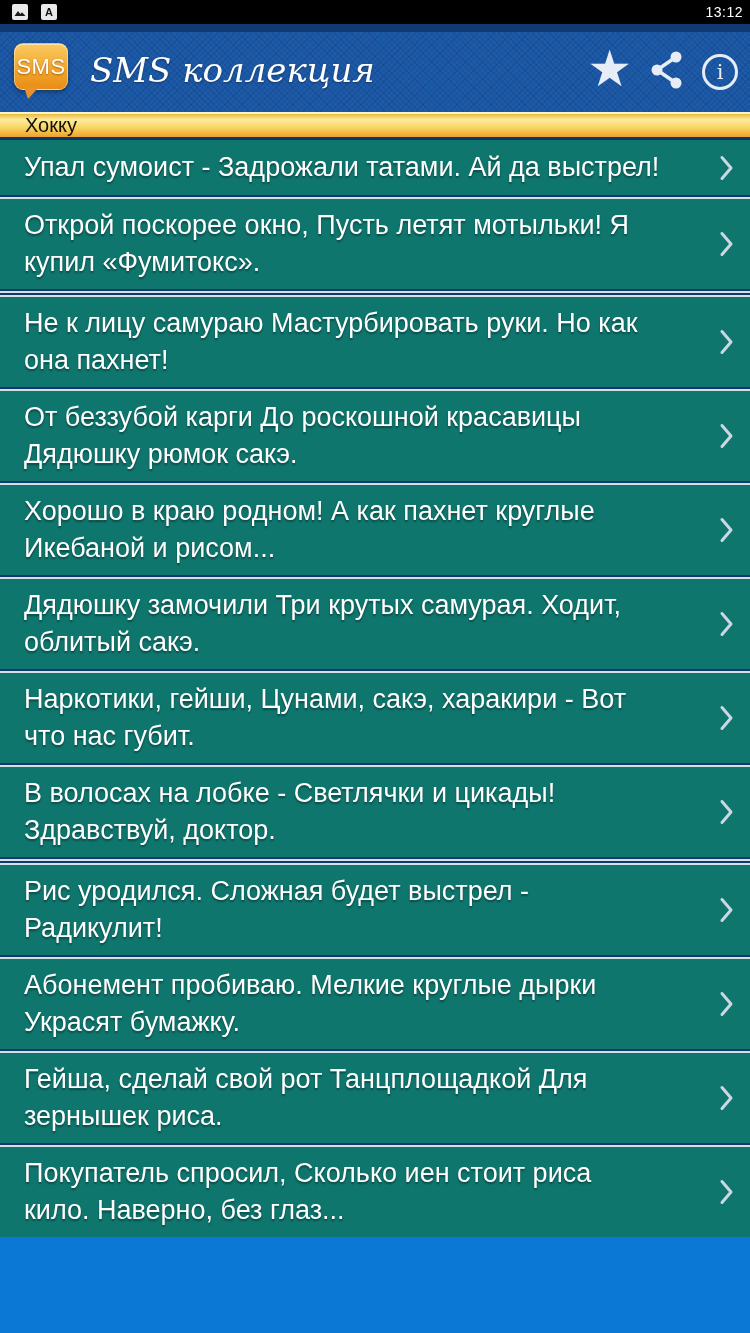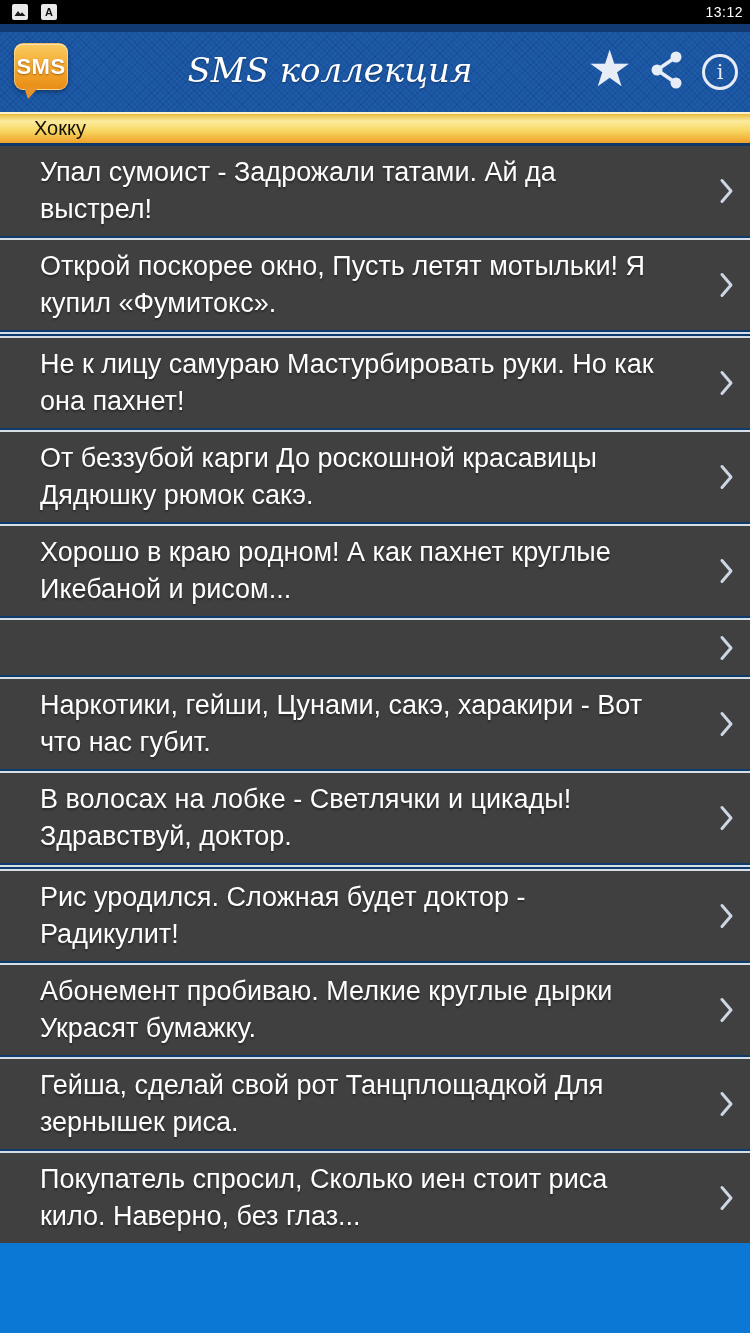--- a/index.html
+++ b/index.html
@@ -37,25 +37,25 @@
     box-shadow:0 2px 4px rgba(0,0,0,.35), inset 0 1px 0 rgba(255,255,255,.5);
     display:flex; align-items:center; justify-content:center; z-index:2;
   }
   .logo::after {
     content:""; position:absolute; left:9px; bottom:-10px;
     width:0; height:0;
     border-left:4px solid transparent; border-right:11px solid transparent;
     border-top:12px solid #e8922a;
   }
   .logo-text {
-    color:#fff; font-size:22px; font-weight:bold; letter-spacing:0.5px;
+    color:#fff; font-size:22px; font-weight:normal; letter-spacing:0.5px;
     text-shadow:0 1px 2px rgba(140,65,0,.7);
   }
   .title {
-    position:absolute; left:90px; right:180px; top:18px; text-align:center;
+    position:absolute; left:90px; right:180px; top:18px; text-align:left;
     font-family:"DejaVu Serif", serif; font-style:italic;
     font-size:34px; color:#fff; white-space:nowrap;
     text-shadow:0 1px 2px rgba(0,0,0,.35);
   }
   .actions {
     position:absolute; right:12px; top:0; height:80px;
     display:flex; align-items:center; gap:17px;
   }
   .star-icon {
     font-family:"DejaVu Sans", sans-serif; font-size:50px; line-height:1;
@@ -65,33 +65,33 @@
   .info-icon {
     width:36px; height:36px; border:3px solid #e7edf6; border-radius:50%;
     display:flex; align-items:center; justify-content:center; cursor:pointer;
   }
   .info-glyph {
     font-family:"DejaVu Serif", serif; font-size:21px; color:#e7edf6; line-height:1;
   }
 
   
   .category-bar {
-    height:31px;
+    height:25px;
     border-top:2px solid #fdf2c8;
     background:linear-gradient(180deg,#e9bb3e 0%, #fceb9e 25%, #f8d763 58%, #eea22a 100%);
-    display:flex; align-items:center; padding-left:34px;
+    display:flex; align-items:center; padding-left:25px;
     font-size:20px; color:#151208;
   }
 
   
   .list { background:#0c78d6; }
   .list-top { height:3px; background:#0c3568; }
   .item {
-    position:relative; background:#404040;
-    padding:8px 90px 8px 40px;
+    position:relative; background:#0f766e;
+    padding:8px 90px 8px 24px;
     min-height:55px; display:flex; align-items:center;
     cursor:pointer;
   }
   .item-text {
     color:#fff; font-size:27px; line-height:37px;
     text-shadow:0 2px 2px rgba(0,0,0,.38);
   }
   .chevron {
     position:absolute; right:16px; top:50%; transform:translateY(-50%);
     display:block; line-height:0;
@@ -184,20 +184,21 @@
 
     <div class="item">
       <span class="item-text">Хорошо в краю родном! А как пахнет круглые Икебаной и рисом...</span>
       <span class="chevron"><svg width="15" height="27" viewBox="0 0 15 27">
             <polyline points="3,3 12,13.5 3,24" fill="none" stroke="#ccd7e3" stroke-width="3" stroke-linecap="round" stroke-linejoin="round"></polyline>
           </svg></span>
     </div>
     <div class="divider"></div>
 
     <div class="item">
+      <span class="item-text">Дядюшку замочили Три крутых самурая. Ходит, облитый сакэ.</span>
       <span class="chevron"><svg width="15" height="27" viewBox="0 0 15 27">
             <polyline points="3,3 12,13.5 3,24" fill="none" stroke="#ccd7e3" stroke-width="3" stroke-linecap="round" stroke-linejoin="round"></polyline>
           </svg></span>
     </div>
     <div class="divider"></div>
 
     <div class="item">
       <span class="item-text">Наркотики, гейши, Цунами, сакэ, харакири - Вот что нас губит.</span>
       <span class="chevron"><svg width="15" height="27" viewBox="0 0 15 27">
             <polyline points="3,3 12,13.5 3,24" fill="none" stroke="#ccd7e3" stroke-width="3" stroke-linecap="round" stroke-linejoin="round"></polyline>
@@ -209,21 +210,21 @@
       <span class="item-text">В волосах на лобке - Светлячки и цикады! Здравствуй, доктор.</span>
       <span class="chevron"><svg width="15" height="27" viewBox="0 0 15 27">
             <polyline points="3,3 12,13.5 3,24" fill="none" stroke="#ccd7e3" stroke-width="3" stroke-linecap="round" stroke-linejoin="round"></polyline>
           </svg></span>
     </div>
     <div class="divider"></div>
 
     <div class="divider"></div>
 
     <div class="item">
-      <span class="item-text">Рис уродился. Сложная будет доктор - Радикулит!</span>
+      <span class="item-text">Рис уродился. Сложная будет выстрел - Радикулит!</span>
       <span class="chevron"><svg width="15" height="27" viewBox="0 0 15 27">
             <polyline points="3,3 12,13.5 3,24" fill="none" stroke="#ccd7e3" stroke-width="3" stroke-linecap="round" stroke-linejoin="round"></polyline>
           </svg></span>
     </div>
     <div class="divider"></div>
 
     <div class="item">
       <span class="item-text">Абонемент пробиваю. Мелкие круглые дырки Украсят бумажку.</span>
       <span class="chevron"><svg width="15" height="27" viewBox="0 0 15 27">
             <polyline points="3,3 12,13.5 3,24" fill="none" stroke="#ccd7e3" stroke-width="3" stroke-linecap="round" stroke-linejoin="round"></polyline>

